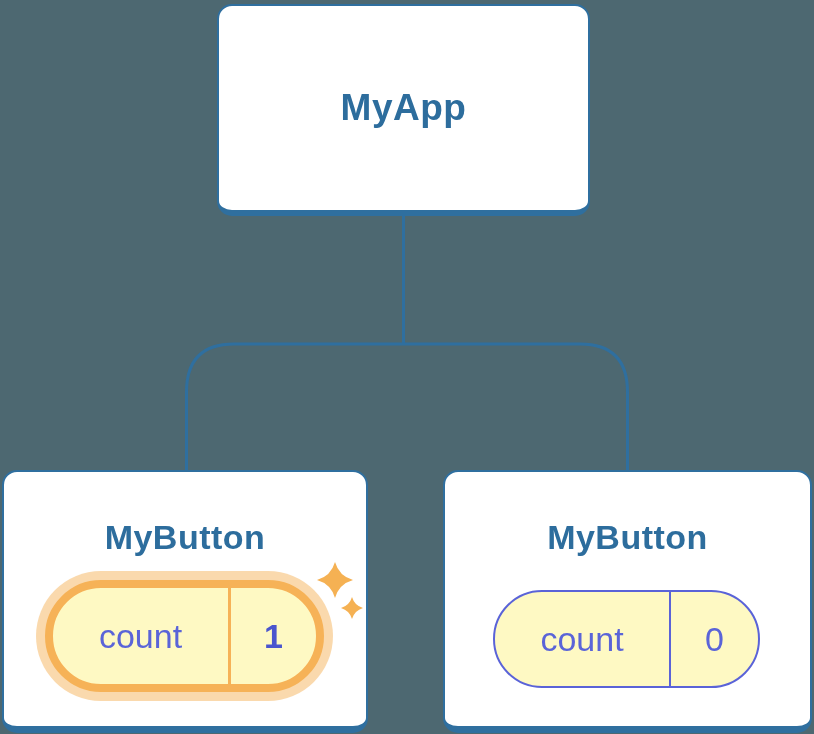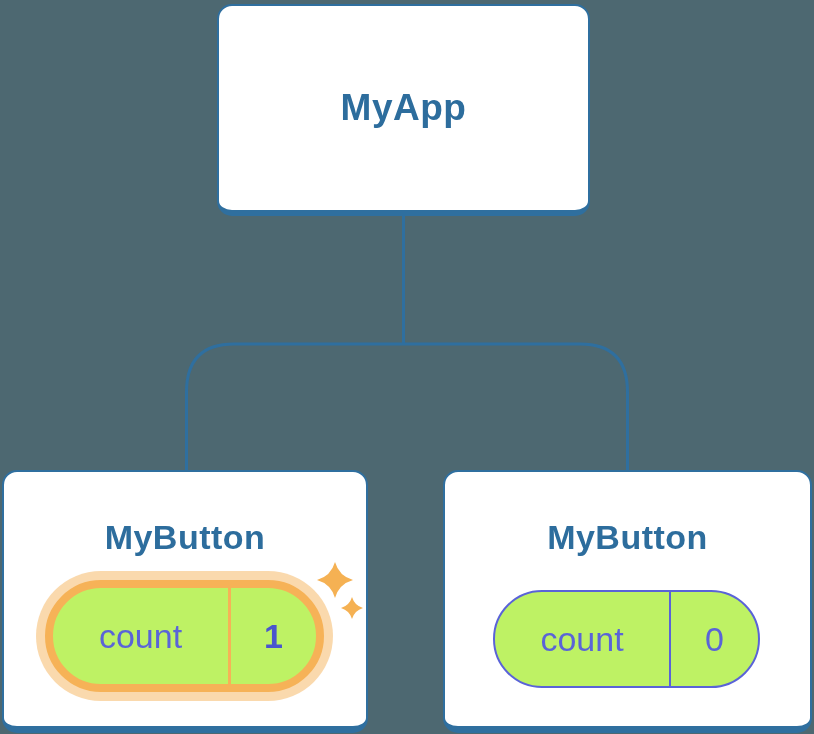--- a/index.html
+++ b/index.html
@@ -69,21 +69,21 @@
     text-align: center;
     font-size: 34px;
     font-weight: 600;
     color: var(--title-text);
     letter-spacing: 0.5px;
   }
   .state-pill {
     position: absolute;
     display: flex;
     align-items: stretch;
-    background: #bef264;
+    background: #fef9c3;
     border-radius: 999px;
     overflow: hidden;
   }
   .state-pill.highlighted {
     left: 41px; top: 108px;
     width: 279px; height: 112px;
     border: 8px solid var(--highlight-orange);
     box-shadow: 0 0 0 9px var(--highlight-halo);
   }
   .state-pill.normal {

